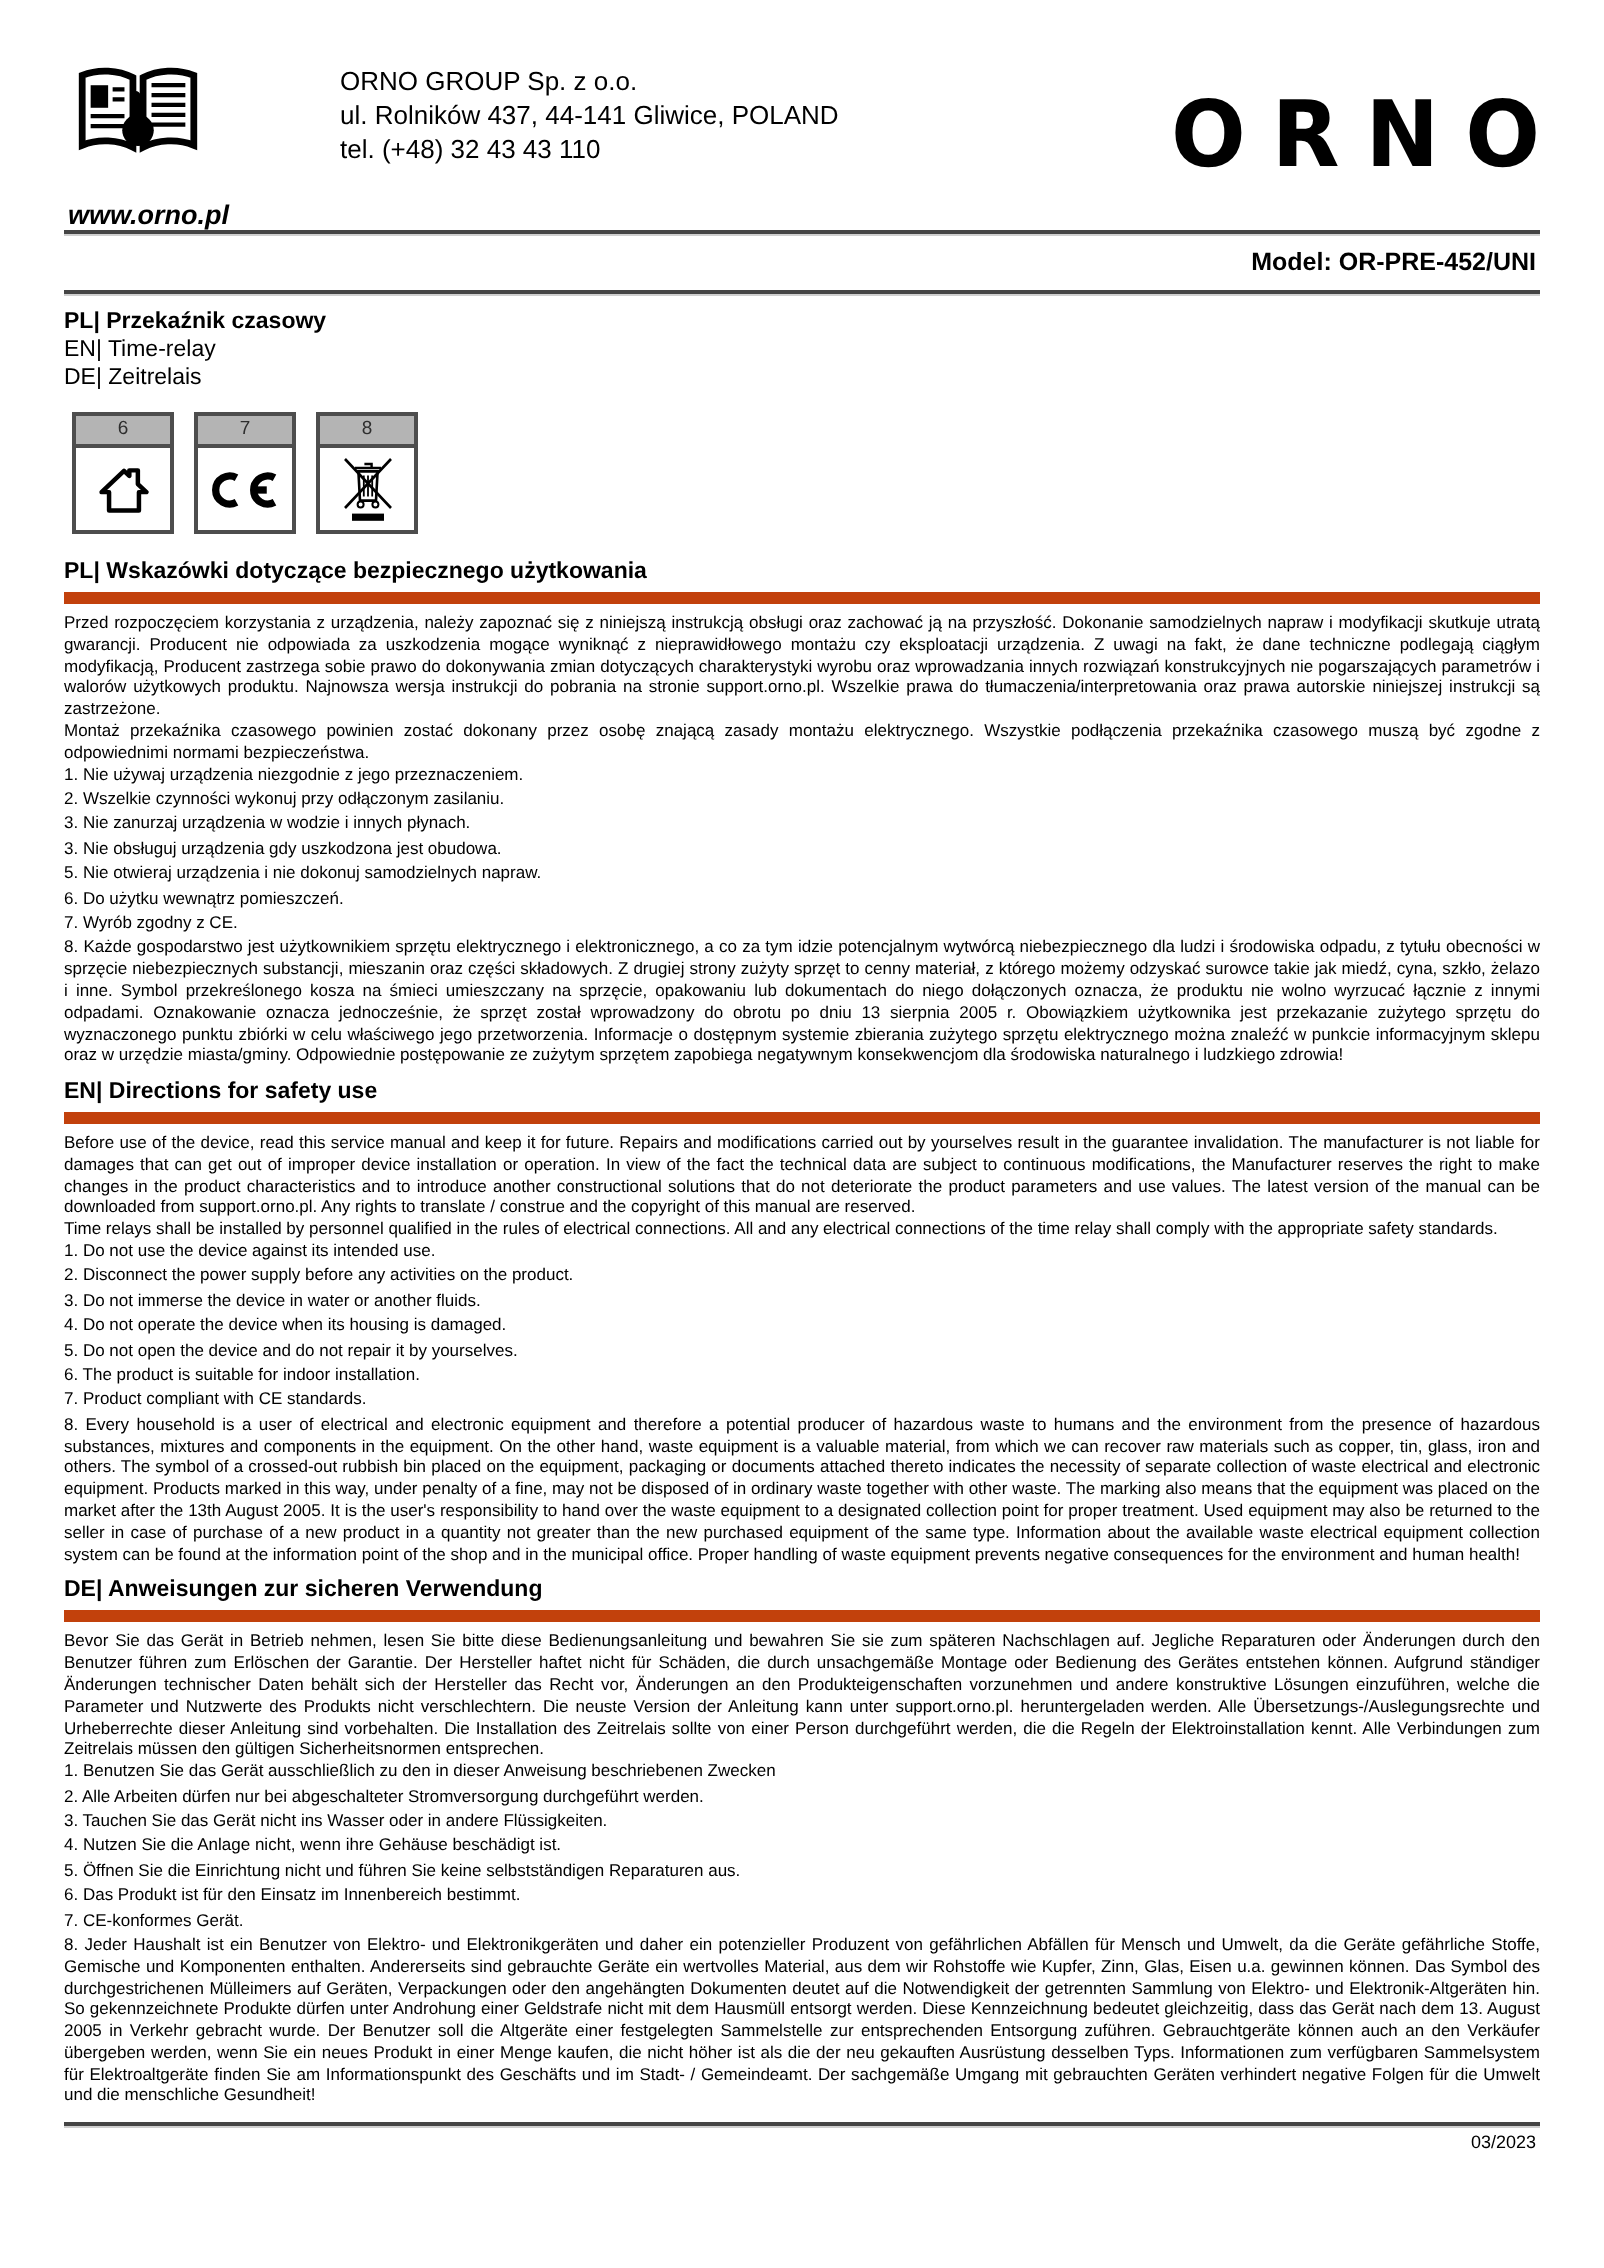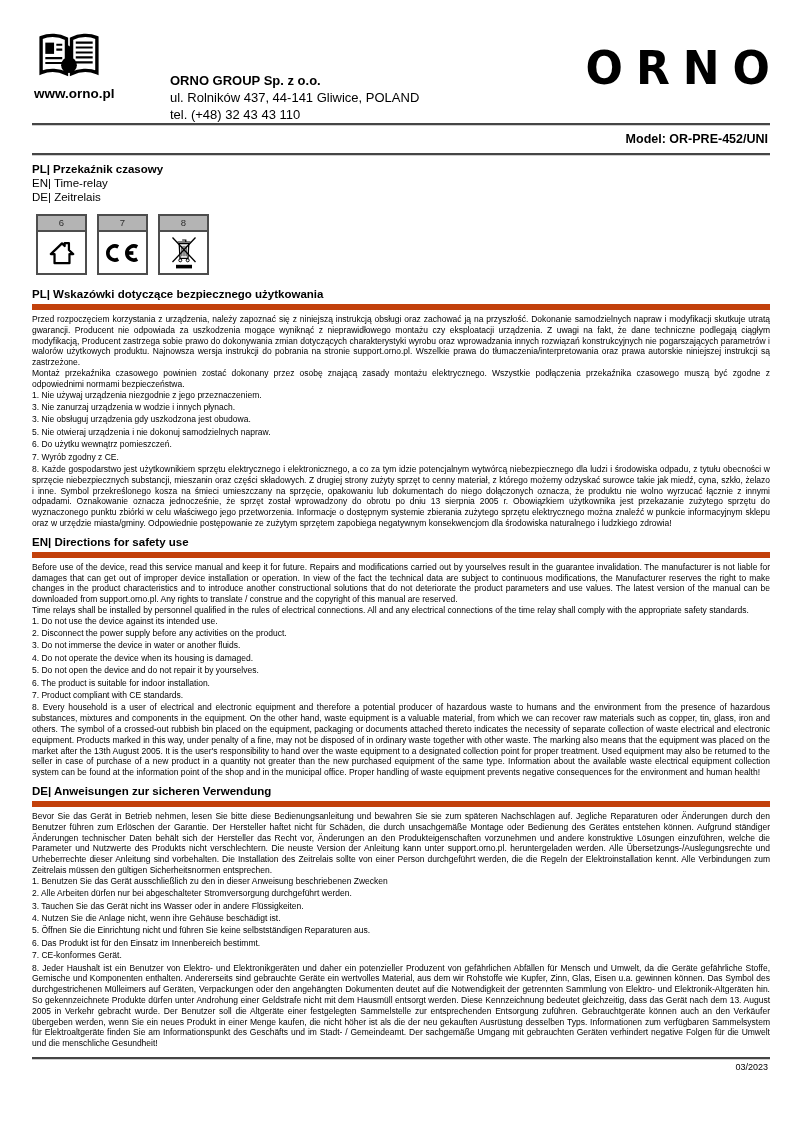--- a/index.html
+++ b/index.html
@@ -3,23 +3,23 @@
 <meta charset="utf-8">
 <style>
   html,body{margin:0;padding:0;background:#ffffff;}
   body{width:802px;height:1134px;overflow:hidden;font-family:"Liberation Sans",sans-serif;color:#000;}
   .page{padding:30px 32px 0 32px;box-sizing:border-box;}
 
   
   .header{display:flex;align-items:flex-start;}
   .logo-col{width:132px;text-align:left;}
   .book-icon{display:block;margin-left:6px;}
-  .website{font-weight:bold;font-size:13.5px;margin-top:4px;padding-left:2px;}
+  .website{font-weight:bold;font-size:13.5px;margin-top:18px;padding-left:2px;font-style:italic;}
   .company{font-size:13px;line-height:17px;margin-left:6px;padding-top:2px;}
-  .company .c-name{font-weight:bold;margin-top:40px;}
+  .company .c-name{font-weight:normal;}
   .orno-logo{margin-left:auto;font-weight:bold;font-size:44px;line-height:1;letter-spacing:13px;margin-right:-13px;padding-top:16px;font-family:"DejaVu Sans",sans-serif;transform:scaleY(1.04);}
 
   .rule{height:2px;background:#454545;border-bottom:1px solid #cfcfcf;}
   .model-row{text-align:right;font-weight:bold;font-size:12.5px;padding:6px 2px 7px 0;}
 
   
   .prod-names{padding-top:6px;font-size:11.5px;line-height:14px;}
   .prod-names .pn-bold{font-weight:bold;}
 
   
@@ -113,20 +113,21 @@
 
   <div>
     <div class="sec-heading">PL| Wskazówki  dotyczące bezpiecznego użytkowania</div>
     <div class="sec-body">
       <div>
           <div class="body-par">Przed rozpoczęciem korzystania z urządzenia, należy zapoznać się z niniejszą instrukcją obsługi oraz zachować ją na przyszłość. Dokonanie samodzielnych napraw i modyfikacji skutkuje utratą gwarancji. Producent nie odpowiada za uszkodzenia mogące wyniknąć z nieprawidłowego montażu czy eksploatacji urządzenia. Z uwagi na fakt, że dane techniczne podlegają ciągłym modyfikacją, Producent zastrzega sobie prawo do dokonywania zmian dotyczących charakterystyki wyrobu oraz wprowadzania innych rozwiązań konstrukcyjnych nie pogarszających parametrów i walorów użytkowych produktu. Najnowsza wersja instrukcji do pobrania na stronie support.orno.pl. Wszelkie prawa do tłumaczenia/interpretowania oraz prawa autorskie niniejszej instrukcji są zastrzeżone.</div>
           <div class="body-par">Montaż przekaźnika czasowego powinien zostać dokonany przez osobę znającą zasady montażu elektrycznego. Wszystkie podłączenia przekaźnika czasowego muszą być zgodne z odpowiednimi normami bezpieczeństwa.</div>
         </div>
       <div>
           <div class="list-line">1. Nie używaj urządzenia niezgodnie z jego przeznaczeniem.</div>
+          <div class="list-line">2. Wszelkie czynności wykonuj przy odłączonym zasilaniu.</div>
           <div class="list-line">3. Nie zanurzaj urządzenia w wodzie i innych płynach.</div>
           <div class="list-line">3. Nie obsługuj urządzenia gdy uszkodzona jest obudowa.</div>
           <div class="list-line">5. Nie otwieraj urządzenia i nie dokonuj samodzielnych napraw.</div>
           <div class="list-line">6. Do użytku wewnątrz pomieszczeń.</div>
           <div class="list-line">7. Wyrób zgodny z CE.</div>
           <div class="list-line">8. Każde gospodarstwo jest użytkownikiem sprzętu elektrycznego i elektronicznego, a co za tym idzie potencjalnym wytwórcą niebezpiecznego dla ludzi i środowiska odpadu, z tytułu obecności w sprzęcie niebezpiecznych substancji, mieszanin oraz części składowych. Z drugiej strony zużyty sprzęt to cenny materiał, z którego możemy odzyskać surowce takie jak miedź, cyna, szkło, żelazo i inne. Symbol przekreślonego kosza na śmieci umieszczany na sprzęcie, opakowaniu lub dokumentach do niego dołączonych oznacza, że produktu nie wolno wyrzucać łącznie z innymi odpadami. Oznakowanie oznacza jednocześnie, że sprzęt został wprowadzony do obrotu po dniu 13 sierpnia 2005 r. Obowiązkiem użytkownika jest przekazanie zużytego sprzętu do wyznaczonego punktu zbiórki w celu właściwego jego przetworzenia. Informacje o dostępnym systemie zbierania zużytego sprzętu elektrycznego można znaleźć w punkcie informacyjnym sklepu oraz w urzędzie miasta/gminy. Odpowiednie postępowanie ze zużytym sprzętem zapobiega negatywnym konsekwencjom dla środowiska naturalnego i ludzkiego zdrowia!</div>
         </div>
     </div>
   </div>
 

